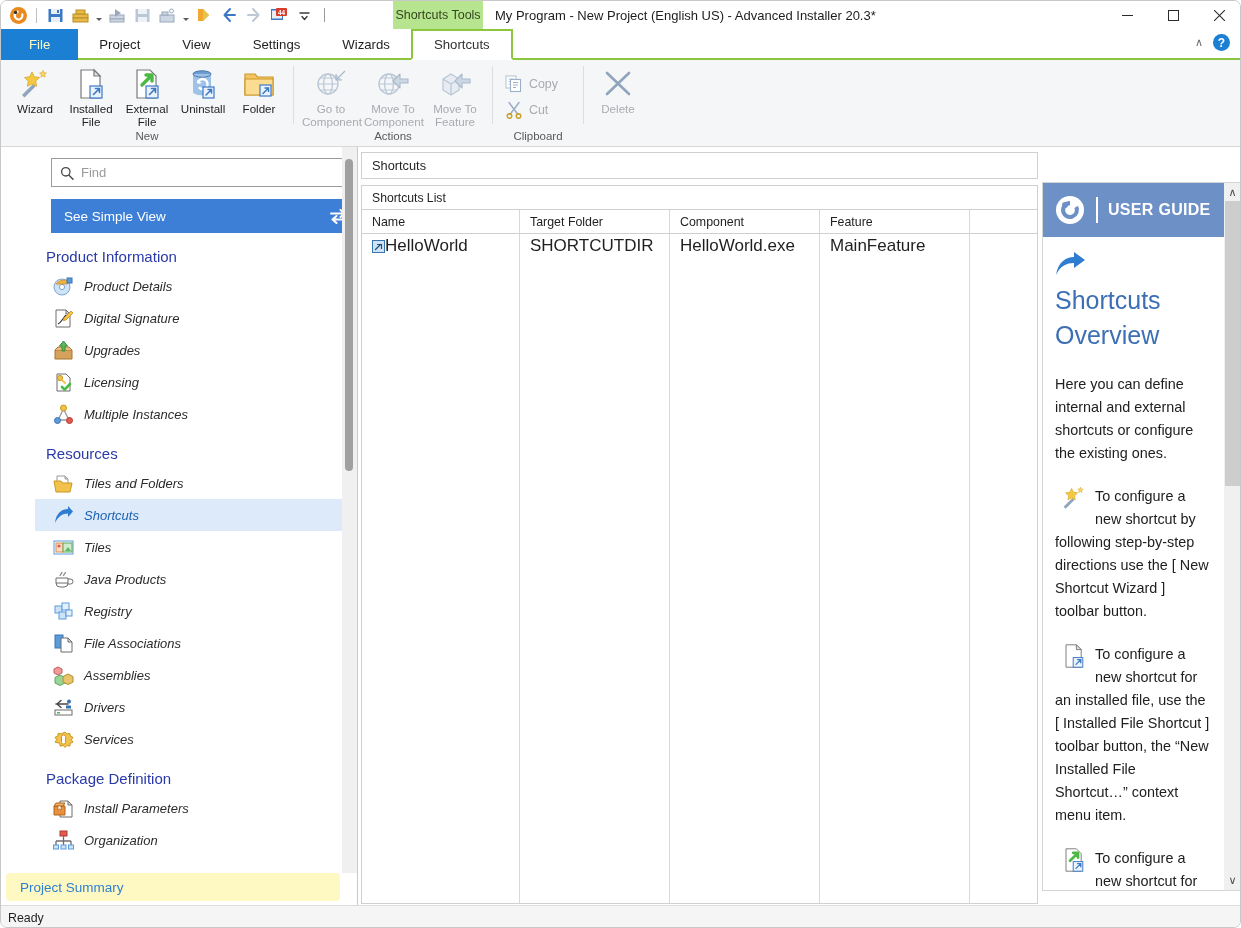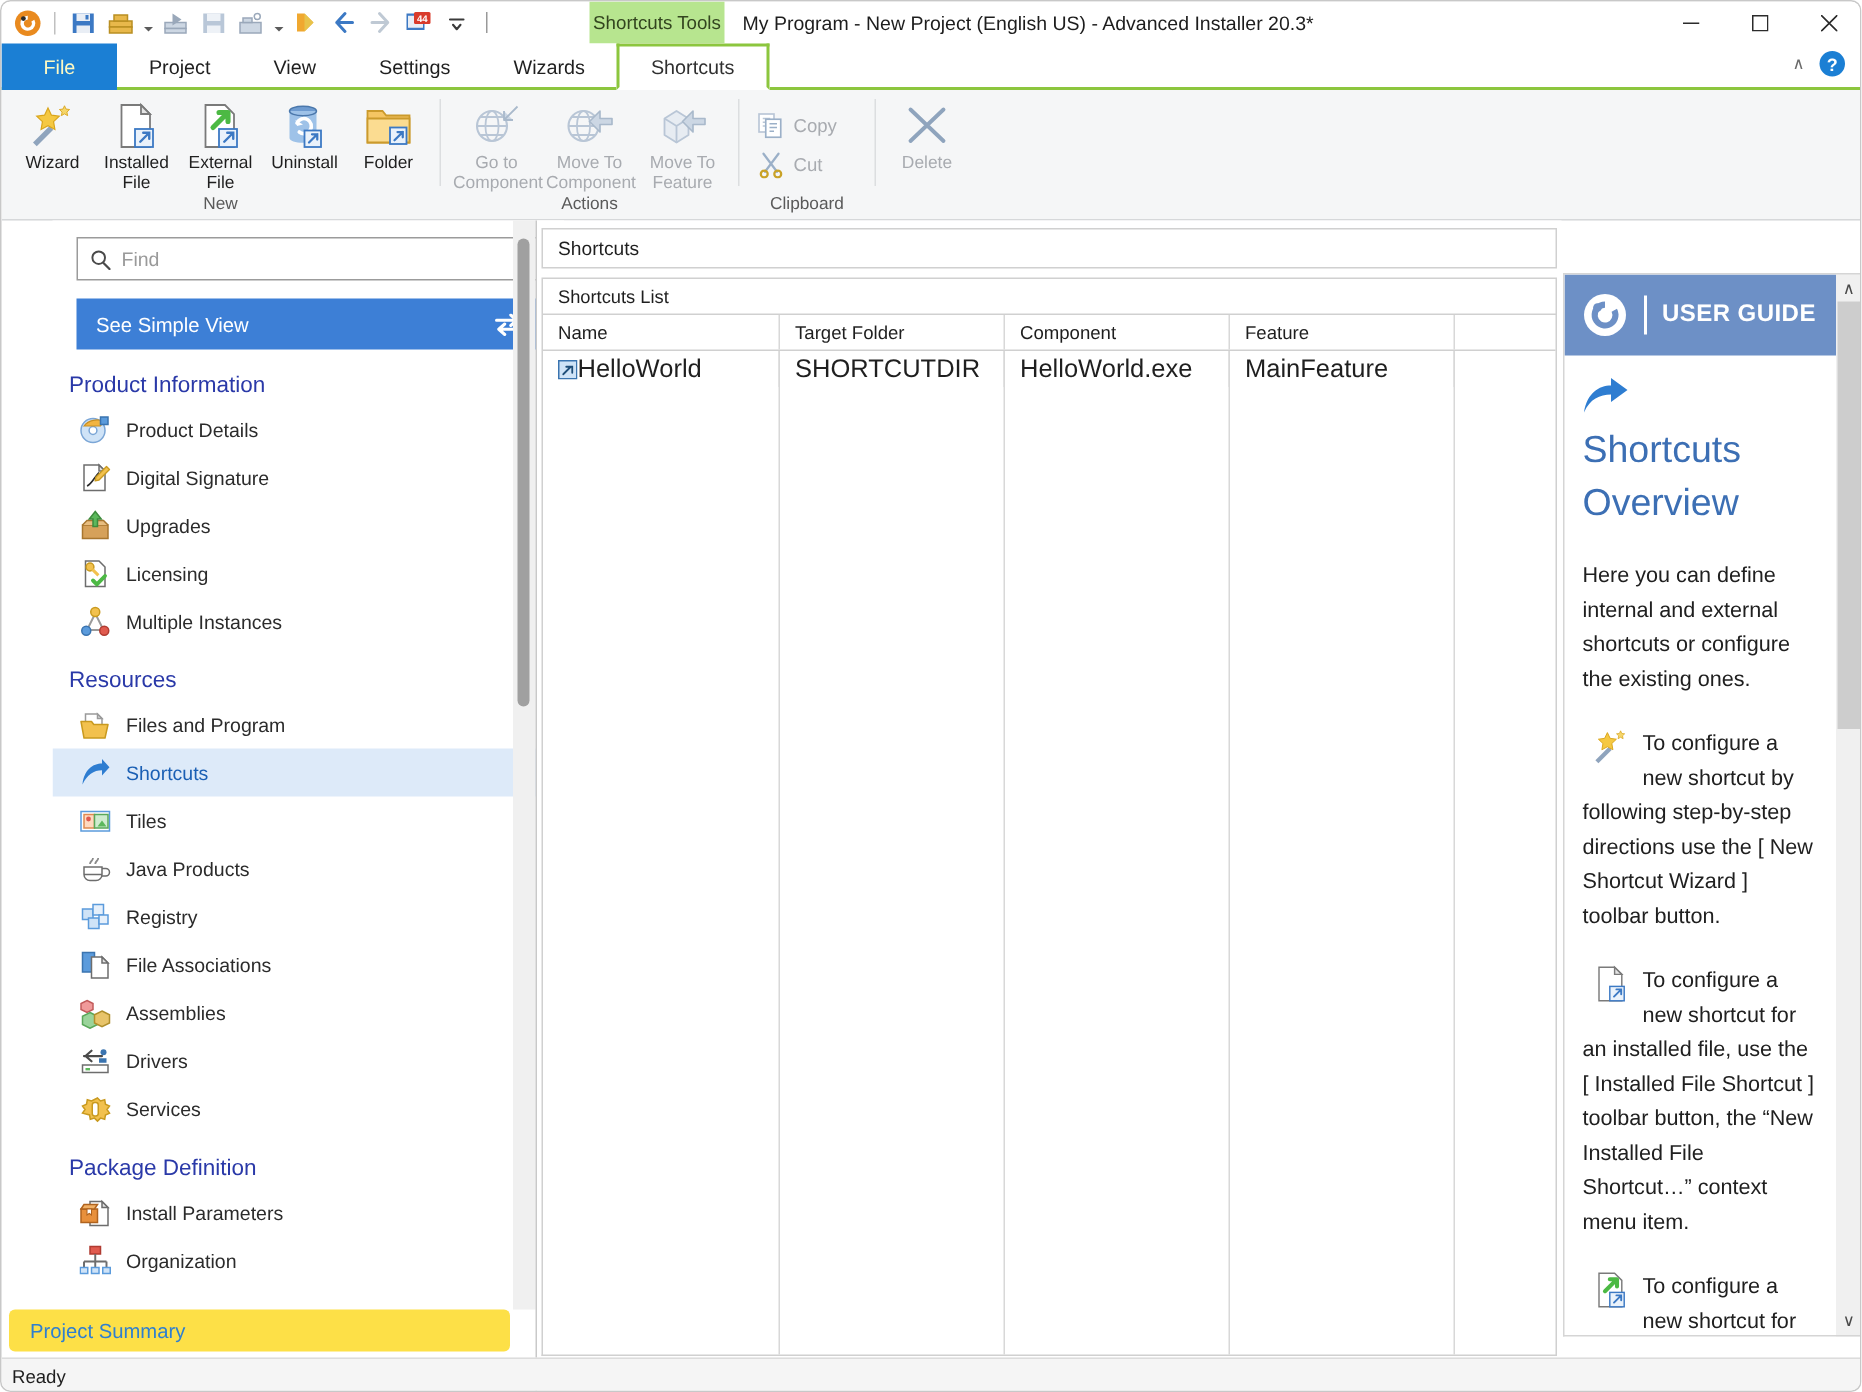--- a/index.html
+++ b/index.html
@@ -147,28 +147,28 @@
     margin: 12px 16px 0 16px; height: 34px; background: #3d7fd6;
     display: flex; align-items: center; justify-content: space-between;
     padding: 0 13px; color: #fff; font-size: 13.5px;
   }
 
   .sb-section {
     font-size: 15px; color: #2a39a8; padding: 15px 0 5px 11px; font-weight: normal;
   }
   .sb-item {
     height: 32px; display: flex; align-items: center; gap: 10px; padding-left: 17px;
-    font-size: 13px; color: #2b2b2b;
+    font-size: 13px; color: #2b2b2b; font-style: italic;
   }
   .sb-item .ico { width: 22px; height: 22px; display: flex; align-items: center; justify-content: center; }
   .sb-item.selected { background: #ddeaf9; color: #1a5fb4; }
 
   .proj-summary {
     position: absolute; left: 5px; top: 872px; width: 334px; height: 28px;
-    background: #fde047; border-radius: 4px;
+    background: #fef9c3; border-radius: 4px;
     display: flex; align-items: center; padding-left: 14px;
     font-size: 13.5px; color: #2f7fd0;
   }
 
   
   .center { position: absolute; left: 357px; top: 146px; width: 683px; height: 757px; background: #fff; }
   .panel-head {
     height: 27px; border: 1px solid #d0d0d0; background: #fff;
     display: flex; align-items: center; padding-left: 10px;
     font-size: 12.8px; color: #1f1f1f; margin: 5px 3px 0 3px;
@@ -575,21 +575,21 @@
 
     <div class="sb-section">Resources</div>
     <div class="sb-item">
       <span class="ico">
         <svg width="21" height="21" viewBox="0 0 21 21">
             <path d="M4 3h8l3 3v8H4z" fill="#fff" stroke="#9a9a9a"></path>
             <path d="M12 3l3 3h-3z" fill="#e2e2e2" stroke="#9a9a9a"></path>
             <path d="M1 8h7l1.5 2H19l-2 9H3z" fill="#f2c14e" stroke="#c99a1f" stroke-linejoin="round"></path>
           </svg>
       </span>
-      <span>Files and Program</span>
+      <span>Tiles and Folders</span>
     </div>
     <div class="sb-item selected">
       <span class="ico">
         <svg width="21" height="21" viewBox="0 0 21 21">
             <path d="M2 18C3 8 9 4 15 4V1l5 5.5L15 12V8.5C9.5 8.5 5 11.5 2 18z" fill="#2e7dd1"></path>
           </svg>
       </span>
       <span>Shortcuts</span>
     </div>
     <div class="sb-item">

